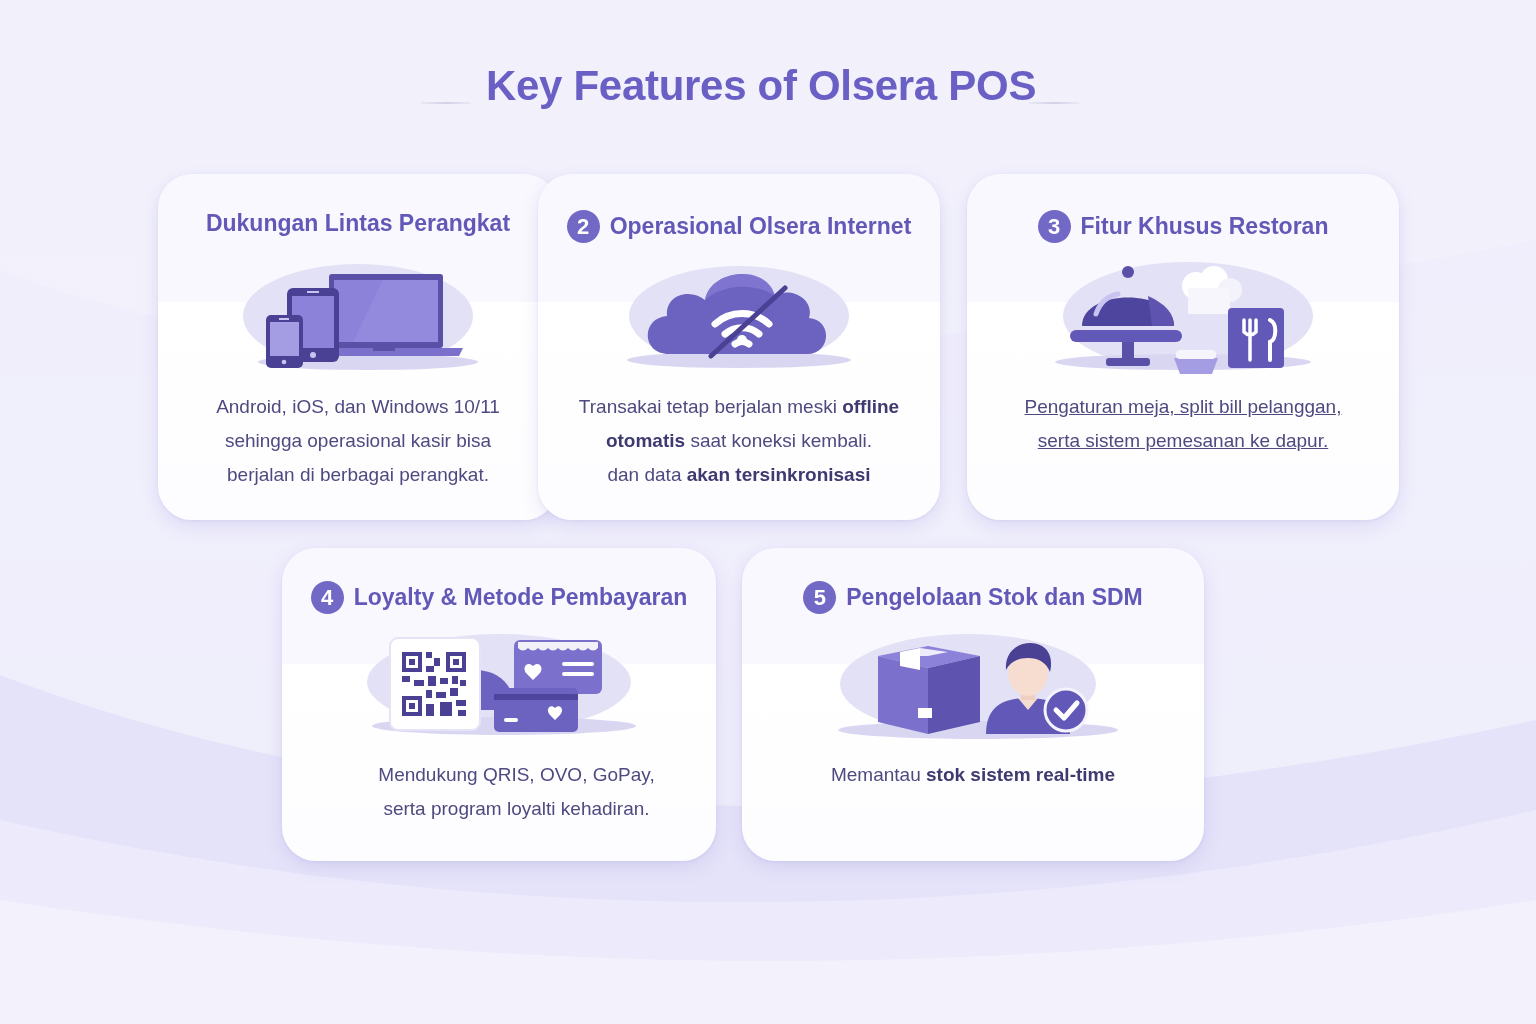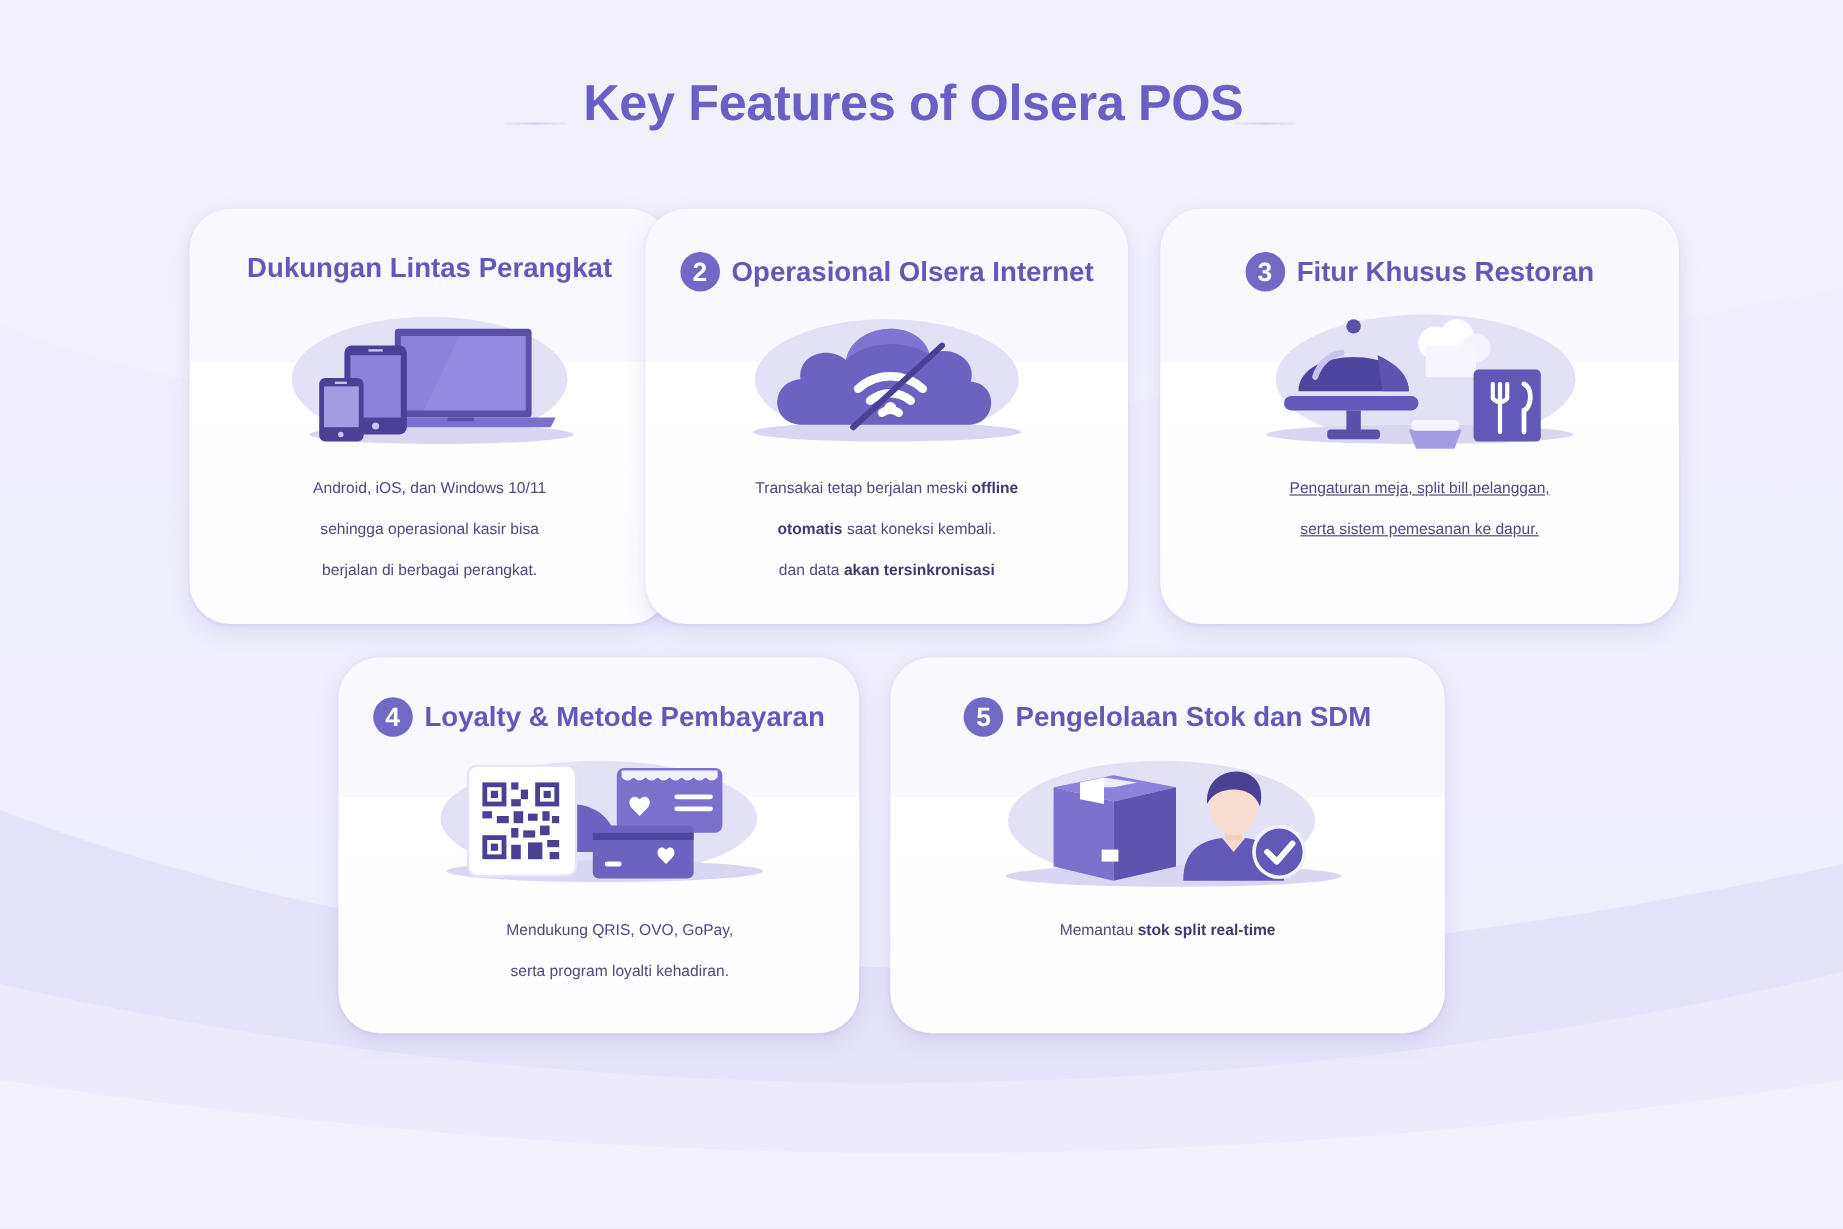--- a/index.html
+++ b/index.html
@@ -44,21 +44,21 @@
   }
   .card-title {
     font-size: 23px; font-weight: bold; color: #6258b8; white-space: nowrap;
   }
   .illus {
     position: absolute; left: 0; width: 100%;
     display: flex; justify-content: center;
   }
   .desc {
     position: absolute; left: 0; width: 100%;
-    text-align: center; color: #4e4a80; font-size: 13px; line-height: 34px;
+    text-align: center; color: #4e4a80; font-size: 19px; line-height: 34px;
     font-family: "Liberation Sans", "DejaVu Sans", sans-serif;
   }
   .desc b { font-weight: bold; color: #3e3a70; }
   .desc span { display: block; white-space: nowrap; }
 </style>
 </head>
 <body>
 
 <svg class="bg-wave" viewBox="0 0 1536 1024" xmlns="http://www.w3.org/2000/svg">
   <path d="M0,270 C400,420 900,360 1536,240 L1536,1024 L0,1024 Z" fill="#eeedfb" opacity="0.6"></path>
@@ -234,15 +234,15 @@
       <path d="M158,108 C158,80 176,72 200,72 C224,72 242,80 242,108 Z" fill="#6258b8"></path>
       <path d="M190,72 L200,84 L210,72 Z" fill="#f4dcd0"></path>
       <rect x="193" y="58" width="14" height="16" fill="#f1cfc0"></rect>
       <ellipse cx="200" cy="46" rx="20" ry="24" fill="#f6ddd0"></ellipse>
       <path d="M178,44 C176,20 200,12 214,20 C224,26 224,38 222,46 C218,36 210,32 200,32 C190,32 182,36 178,44 Z" fill="#4a4194"></path>
       <circle cx="238" cy="84" r="21" fill="#6258b8" stroke="#f4f3fc" stroke-width="3"></circle>
       <path d="M228,84 L236,92 L249,77" stroke="#ffffff" stroke-width="5" fill="none" stroke-linecap="round" stroke-linejoin="round"></path>
     </svg>
   </div>
   <div class="desc" style="top:210px;">
-    <span><span style="display:inline">Memantau </span><b>stok split real-time</b></span>
+    <span><span style="display:inline">Memantau </span><b>stok sistem real-time</b></span>
   </div>
 </div>
 
 </body></html>

